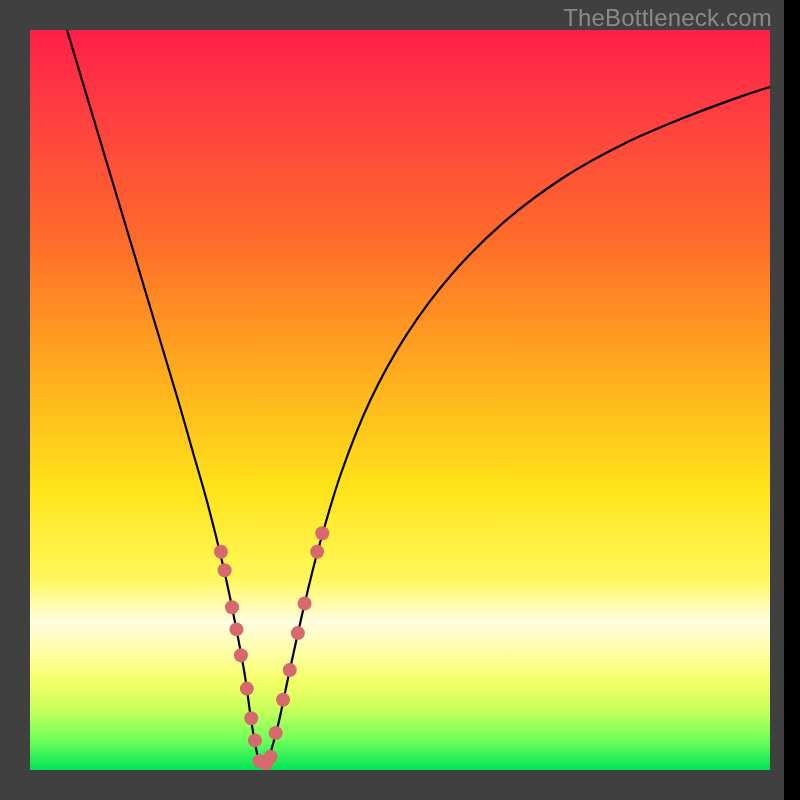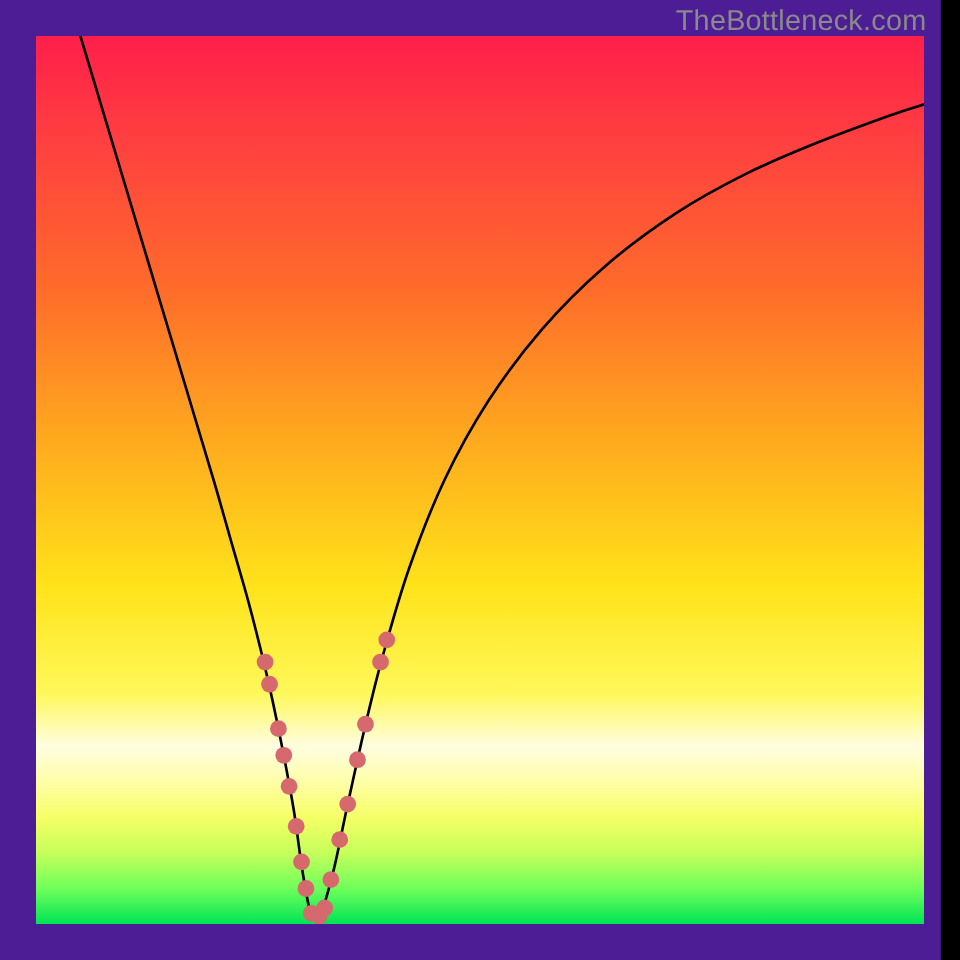--- a/index.html
+++ b/index.html
@@ -10,21 +10,21 @@
     background: #000;
     overflow: hidden;
     font-family: Arial, Helvetica, sans-serif;
   }
   .frame {
     position: absolute;
     top: 0;
     left: 0;
     width: 784px;
     height: 800px;
-    background: #4c1d95;
+    background: #404040;
   }
   .plot {
     position: absolute;
     top: 30px;
     left: 30px;
     width: 740px;
     height: 740px;
     overflow: hidden;
   }
   .gradient {

